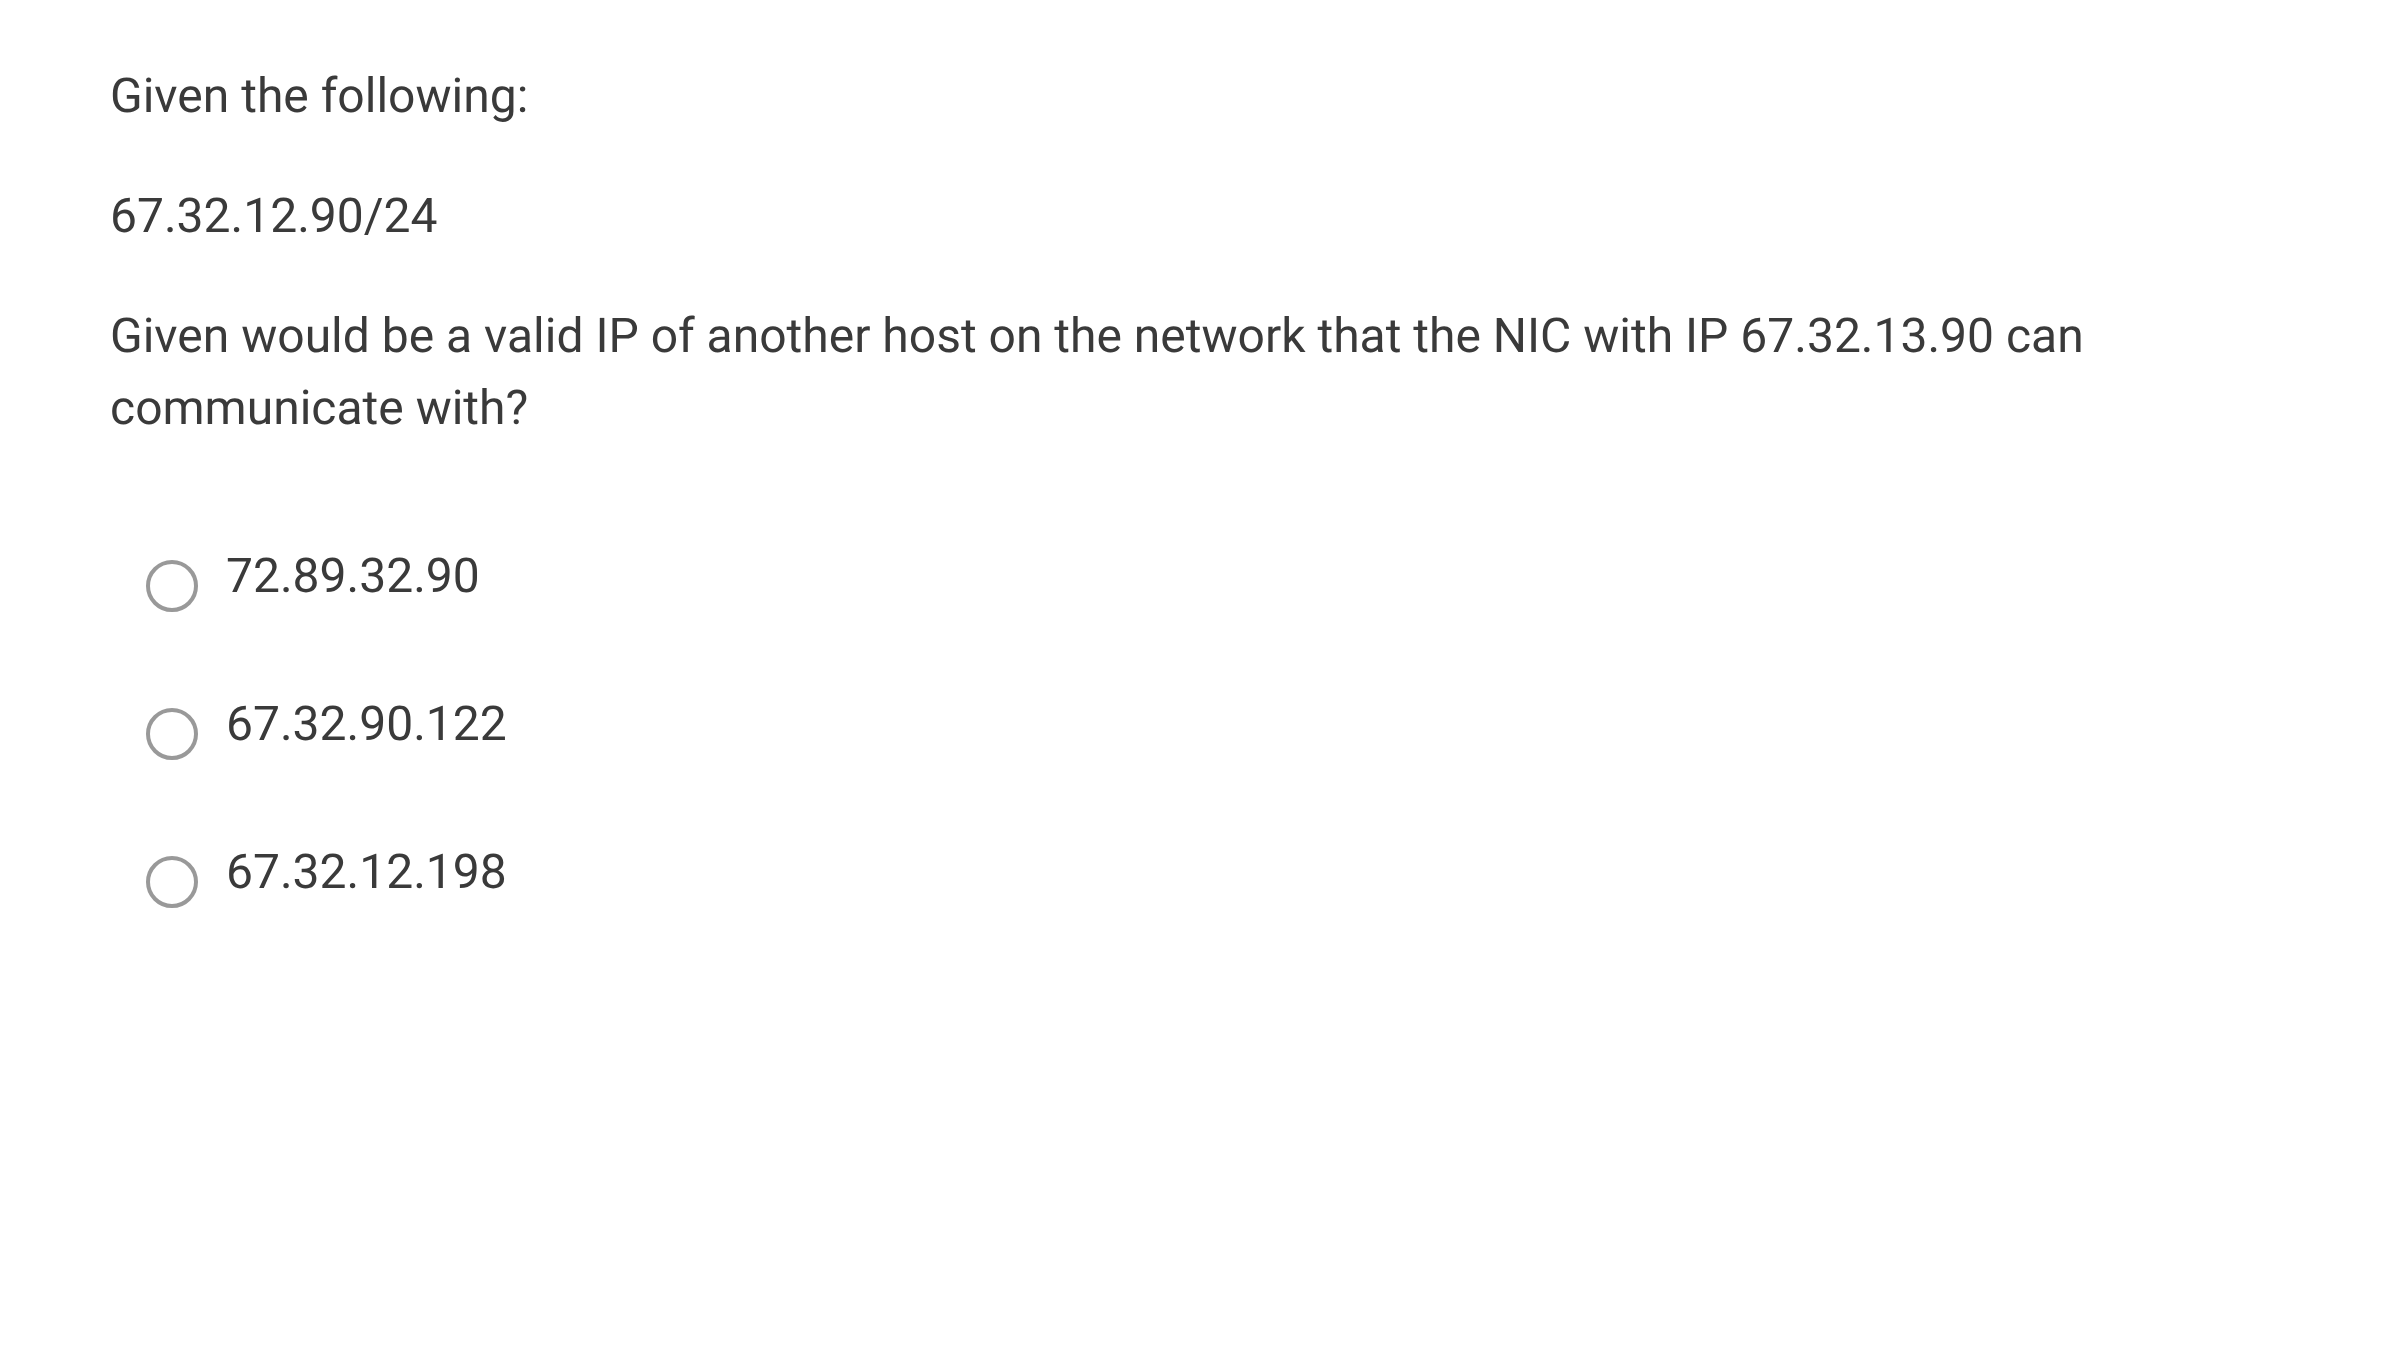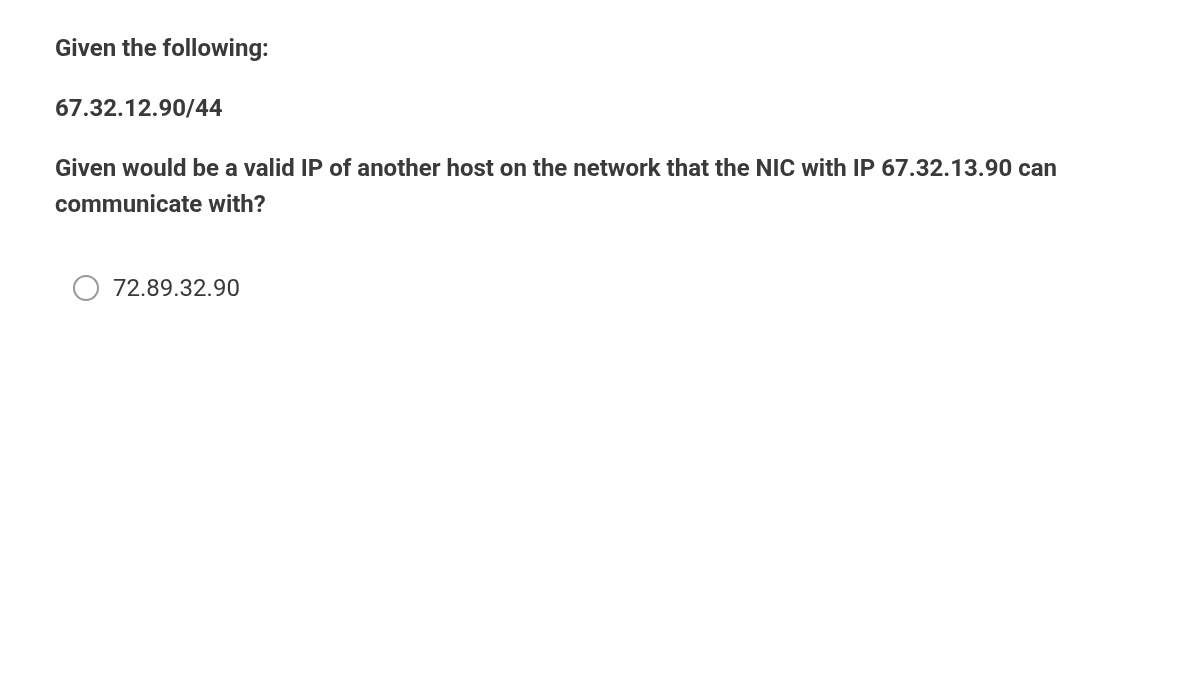--- a/index.html
+++ b/index.html
@@ -14,28 +14,28 @@
       color: #3a3a3a;
       font-size: 24px;
       line-height: 1.5;
     }
     .question-block {
       margin-bottom: 48px;
     }
     .question-line {
       margin-bottom: 24px;
       color: #3a3a3a;
-      font-weight: 700;
+      font-weight: 400;
     }
     .options {
       padding-left: 18px;
     }
     .option {
       display: flex;
-      align-items: center;
+      align-items: flex-end;
       margin-bottom: 38px;
       cursor: pointer;
     }
     .radio {
       width: 26px;
       height: 26px;
       border: 2.5px solid #999999;
       border-radius: 50%;
       margin-right: 14px;
       flex-shrink: 0;
@@ -44,22 +44,30 @@
     .option-label {
       color: #3a3a3a;
       font-weight: 400;
     }
   </style>
 </head>
 <body>
 
 <div class="question-block">
   <p class="question-line">Given the following:</p>
-  <p class="question-line">67.32.12.90/44</p>
+  <p class="question-line">67.32.12.90/24</p>
   <p class="question-line">Given would be a valid IP of another host on the network that the NIC with IP 67.32.13.90 can communicate with?</p>
 </div>
 
 <div class="options">
   <div class="option">
     <span class="radio"></span>
     <span class="option-label">72.89.32.90</span>
   </div>
+  <div class="option">
+    <span class="radio"></span>
+    <span class="option-label">67.32.90.122</span>
+  </div>
+  <div class="option">
+    <span class="radio"></span>
+    <span class="option-label">67.32.12.198</span>
+  </div>
 </div>
 
 </body></html>

